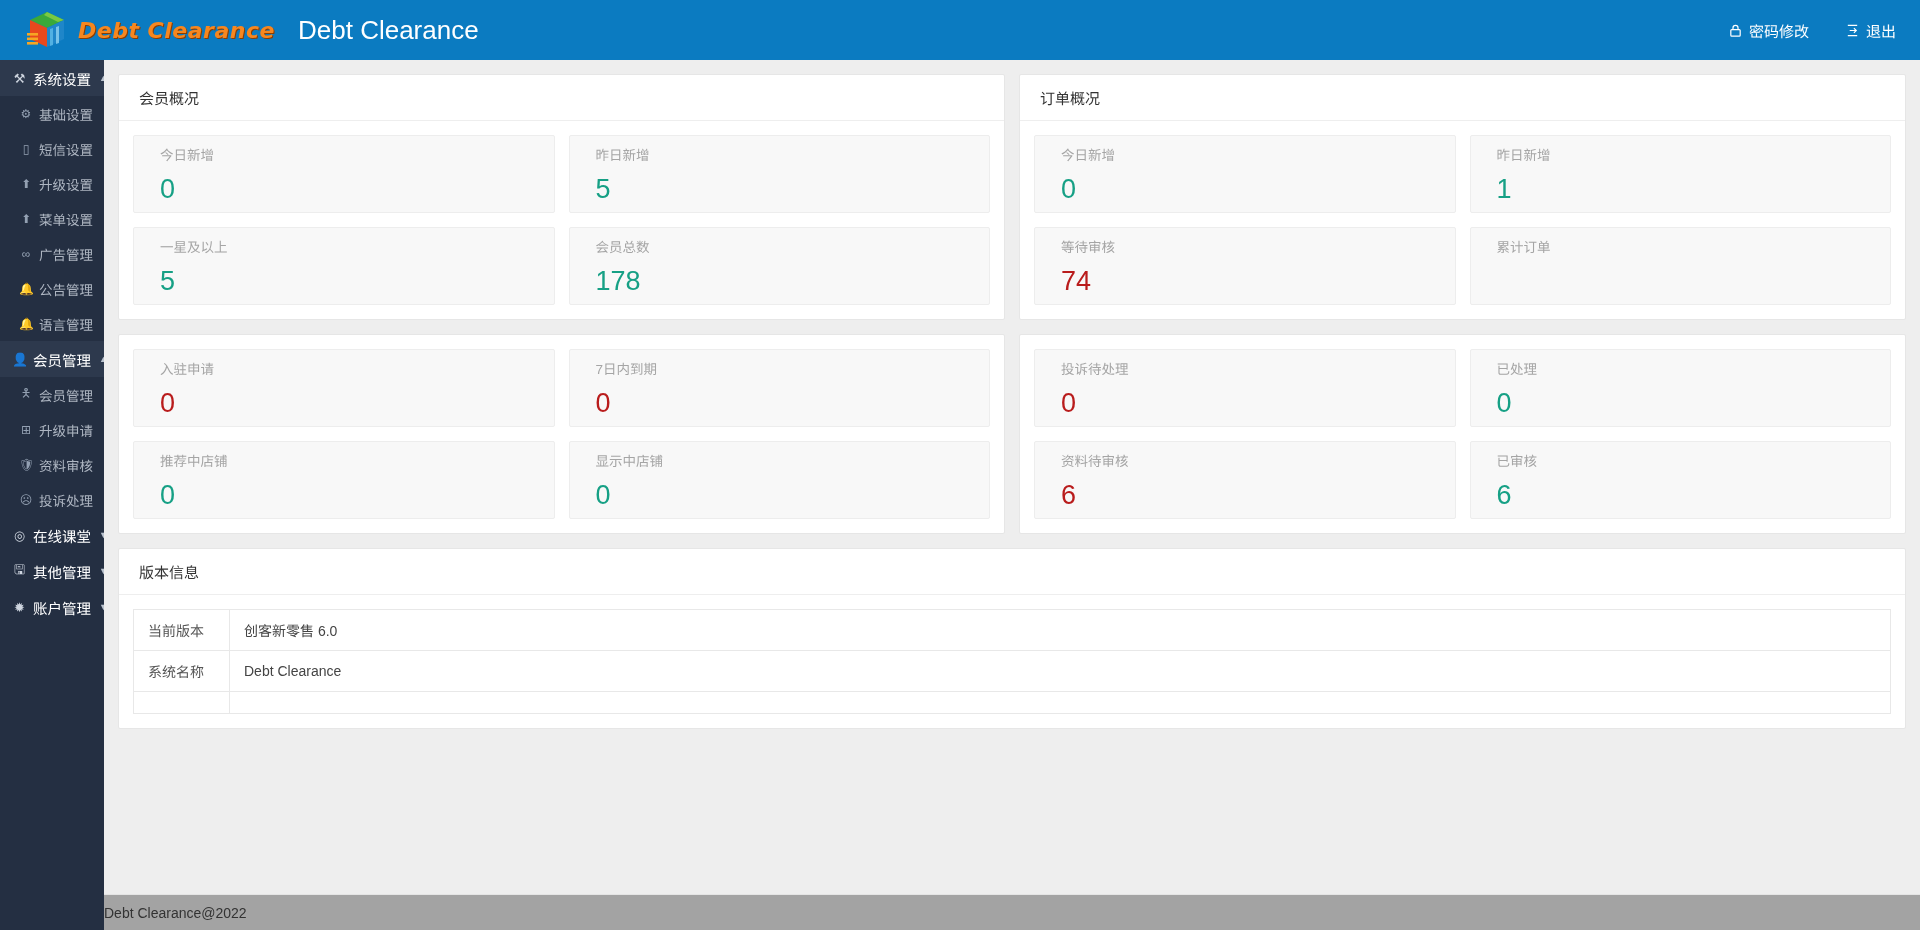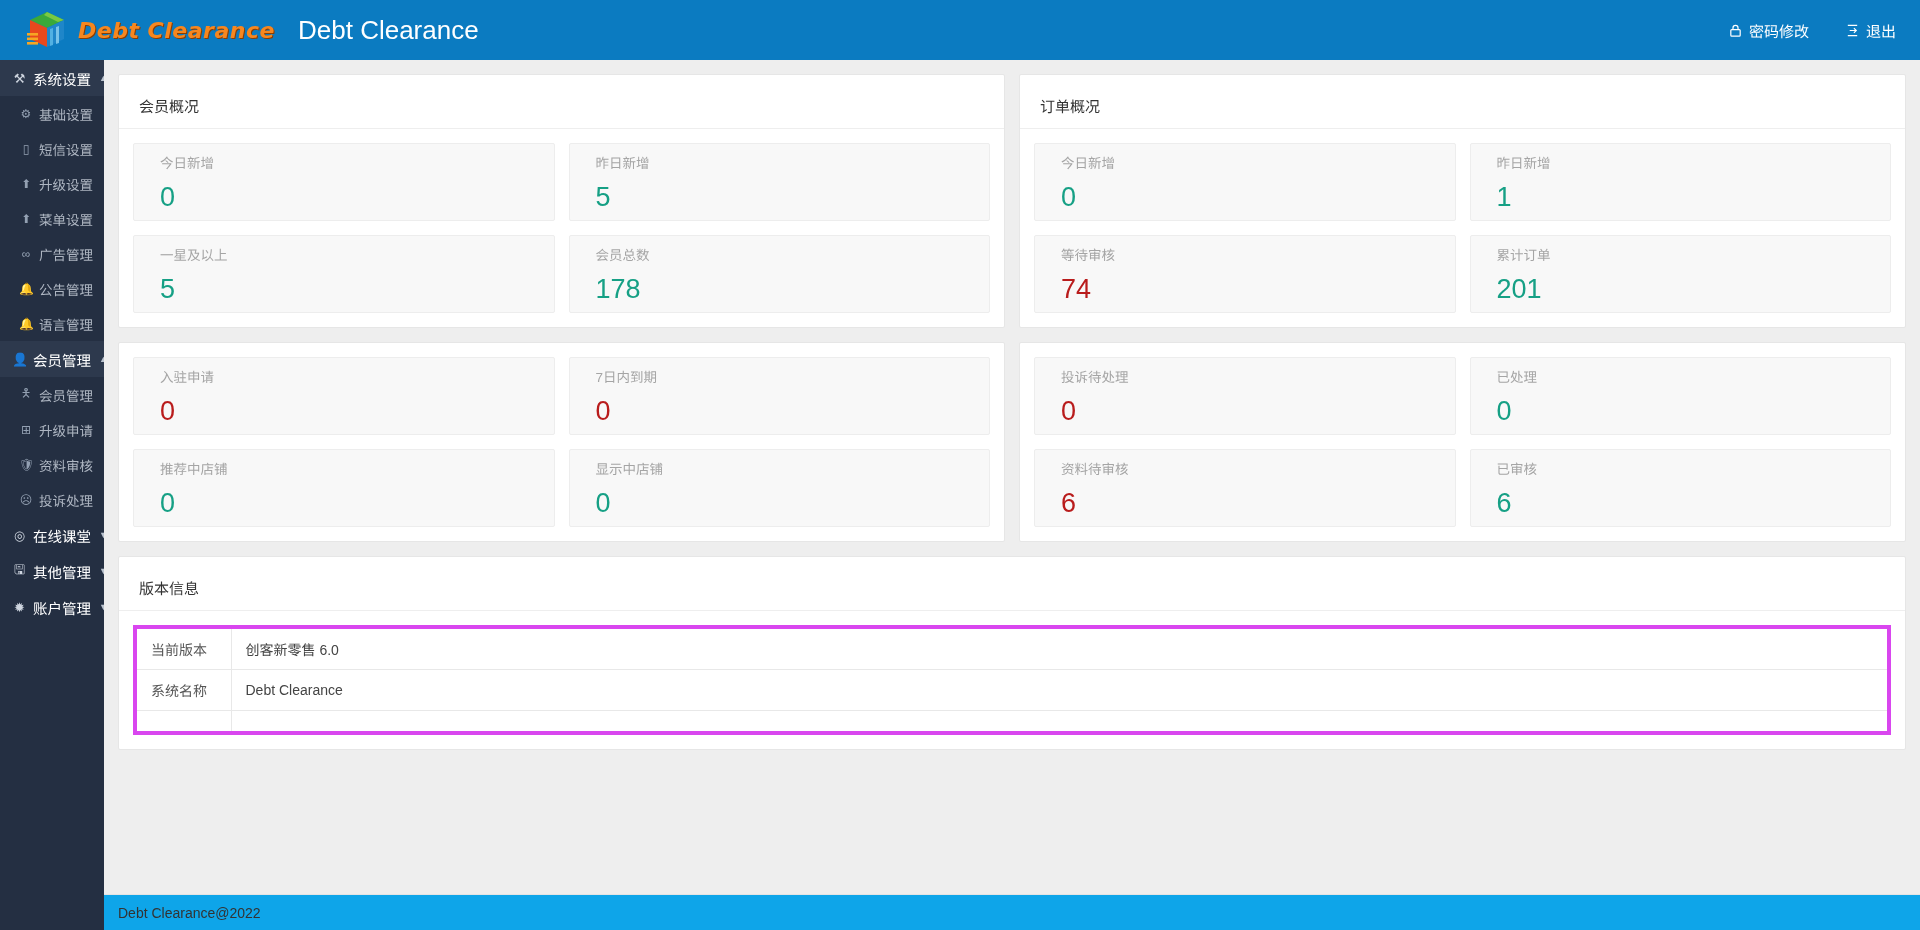--- a/index.html
+++ b/index.html
@@ -92,21 +92,20 @@
     background: #ffffff;
     border: 1px solid #e6e6e6;
     border-radius: 2px;
   }
   .panel-half { width: 887px; }
   .panel-full { width: 1788px; }
   .panel-head {
     height: 46px; display: flex; align-items: center;
     padding: 4px 20px; font-size: 15px; color: #333333;
     border-bottom: 1px solid #eeeeee;
-    margin-top: 8px;
   }
   .panel-body { padding: 14px; }
   .stat-row { display: flex; gap: 14px; }
   .stat-row + .stat-row { margin-top: 14px; }
   .stat-box {
     flex: 1 1 0; min-width: 0;
     background: #f8f8f8;
     border: 1px solid #ededed;
     border-radius: 2px;
     height: 78px;
@@ -116,36 +115,35 @@
   .stat-value {
     font-size: 27px; line-height: 1;
     margin-top: 13px; font-weight: 400;
   }
   .v-teal { color: #16a085; }
   .v-orange { color: #b91c1c; }
 
   
   .vtable {
     width: 100%; border-collapse: collapse;
-    border: 4px solid #d946ef; font-size: 14px; color: #444444;
+    border: 1px solid #d946ef; font-size: 14px; color: #444444;
   }
   .vtable td {
     border: 1px solid #e8e8e8;
     padding: 10px 14px; height: 38px;
   }
   .vt-key { width: 96px; color: #555555; }
   .vt-empty td { height: 22px; }
 
   
   #footer {
     position: absolute; left: 104px; bottom: 0;
     width: 1816px; height: 36px;
-    background: #0ea5e9;
+    background: #a3a3a3;
     display: flex; align-items: center;
-    padding-left: 14px;
     font-size: 14px; color: #333333;
     border-top: 1px solid #e4e4e4;
   }
 </style>
 </head>
 <body>
 
 <div id="topbar">
   <div id="brand-block">
     <span id="logo-cube">
@@ -305,21 +303,20 @@
             <div class="stat-value v-teal">1</div>
           </div>
         </div>
         <div class="stat-row">
           <div class="stat-box">
             <div class="stat-label">等待审核</div>
             <div class="stat-value v-orange">74</div>
           </div>
           <div class="stat-box">
             <div class="stat-label">累计订单</div>
-            <div class="stat-value v-teal">201</div>
           </div>
         </div>
       </div>
     </div>
 
     <div class="panel panel-half">
       <div class="panel-body">
         <div class="stat-row">
           <div class="stat-box">
             <div class="stat-label">入驻申请</div>

